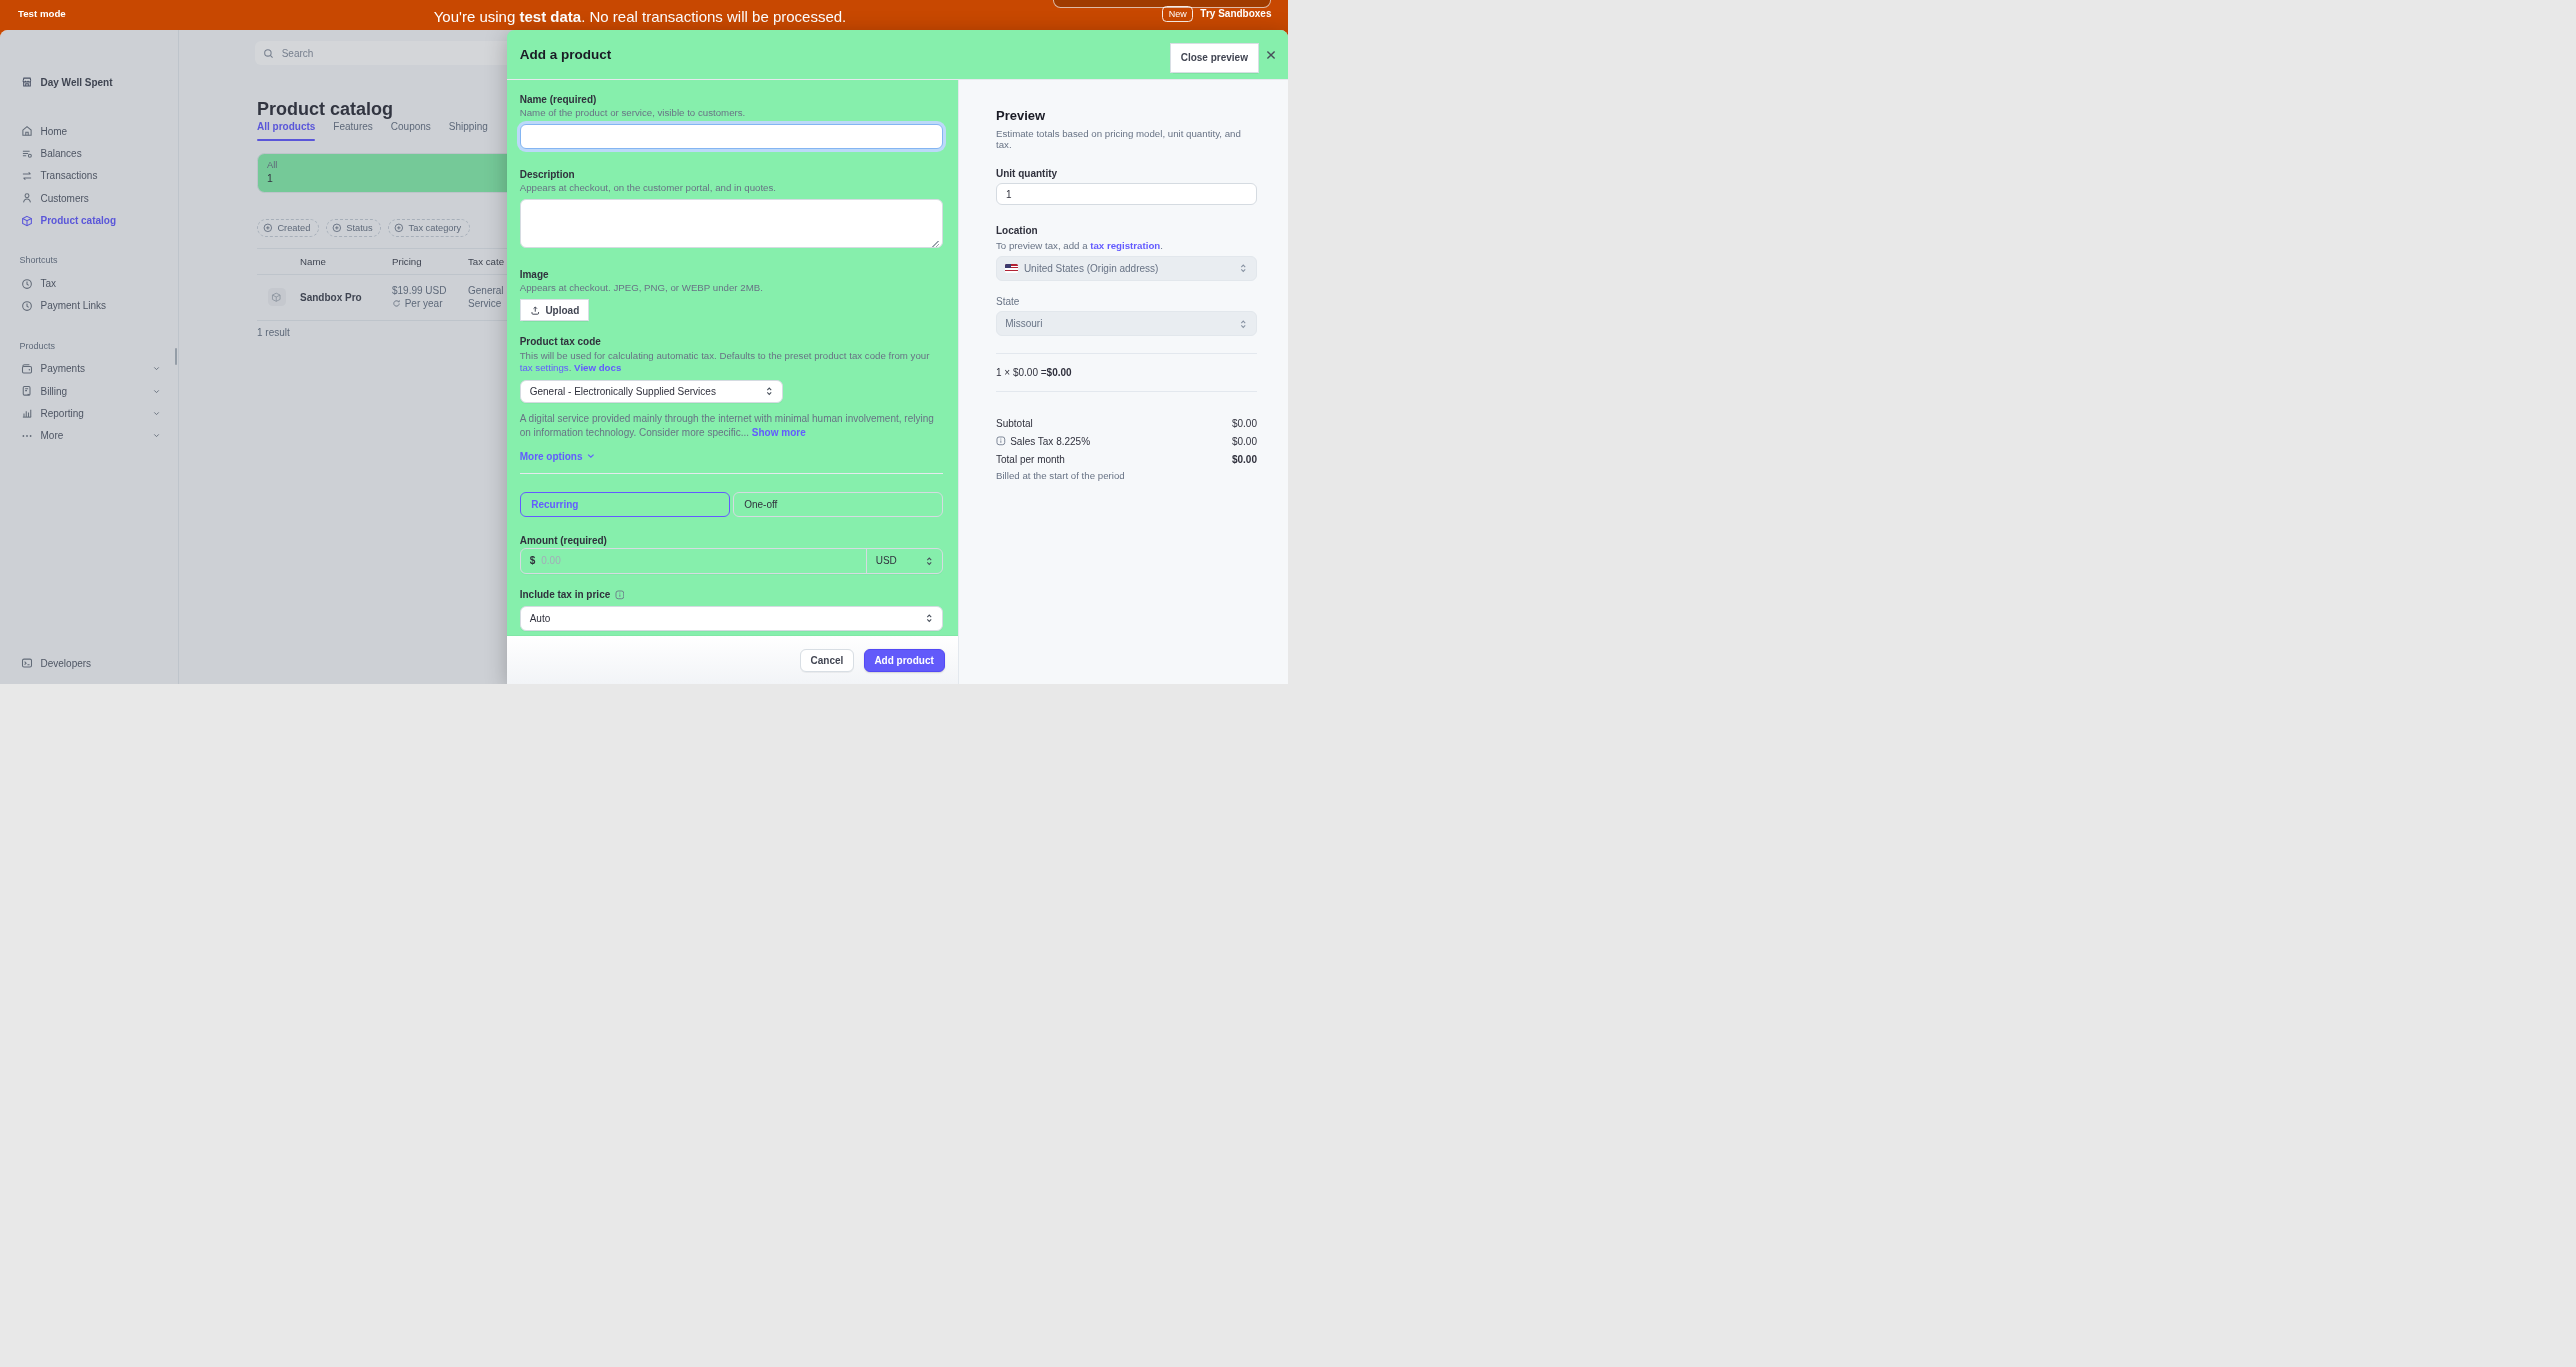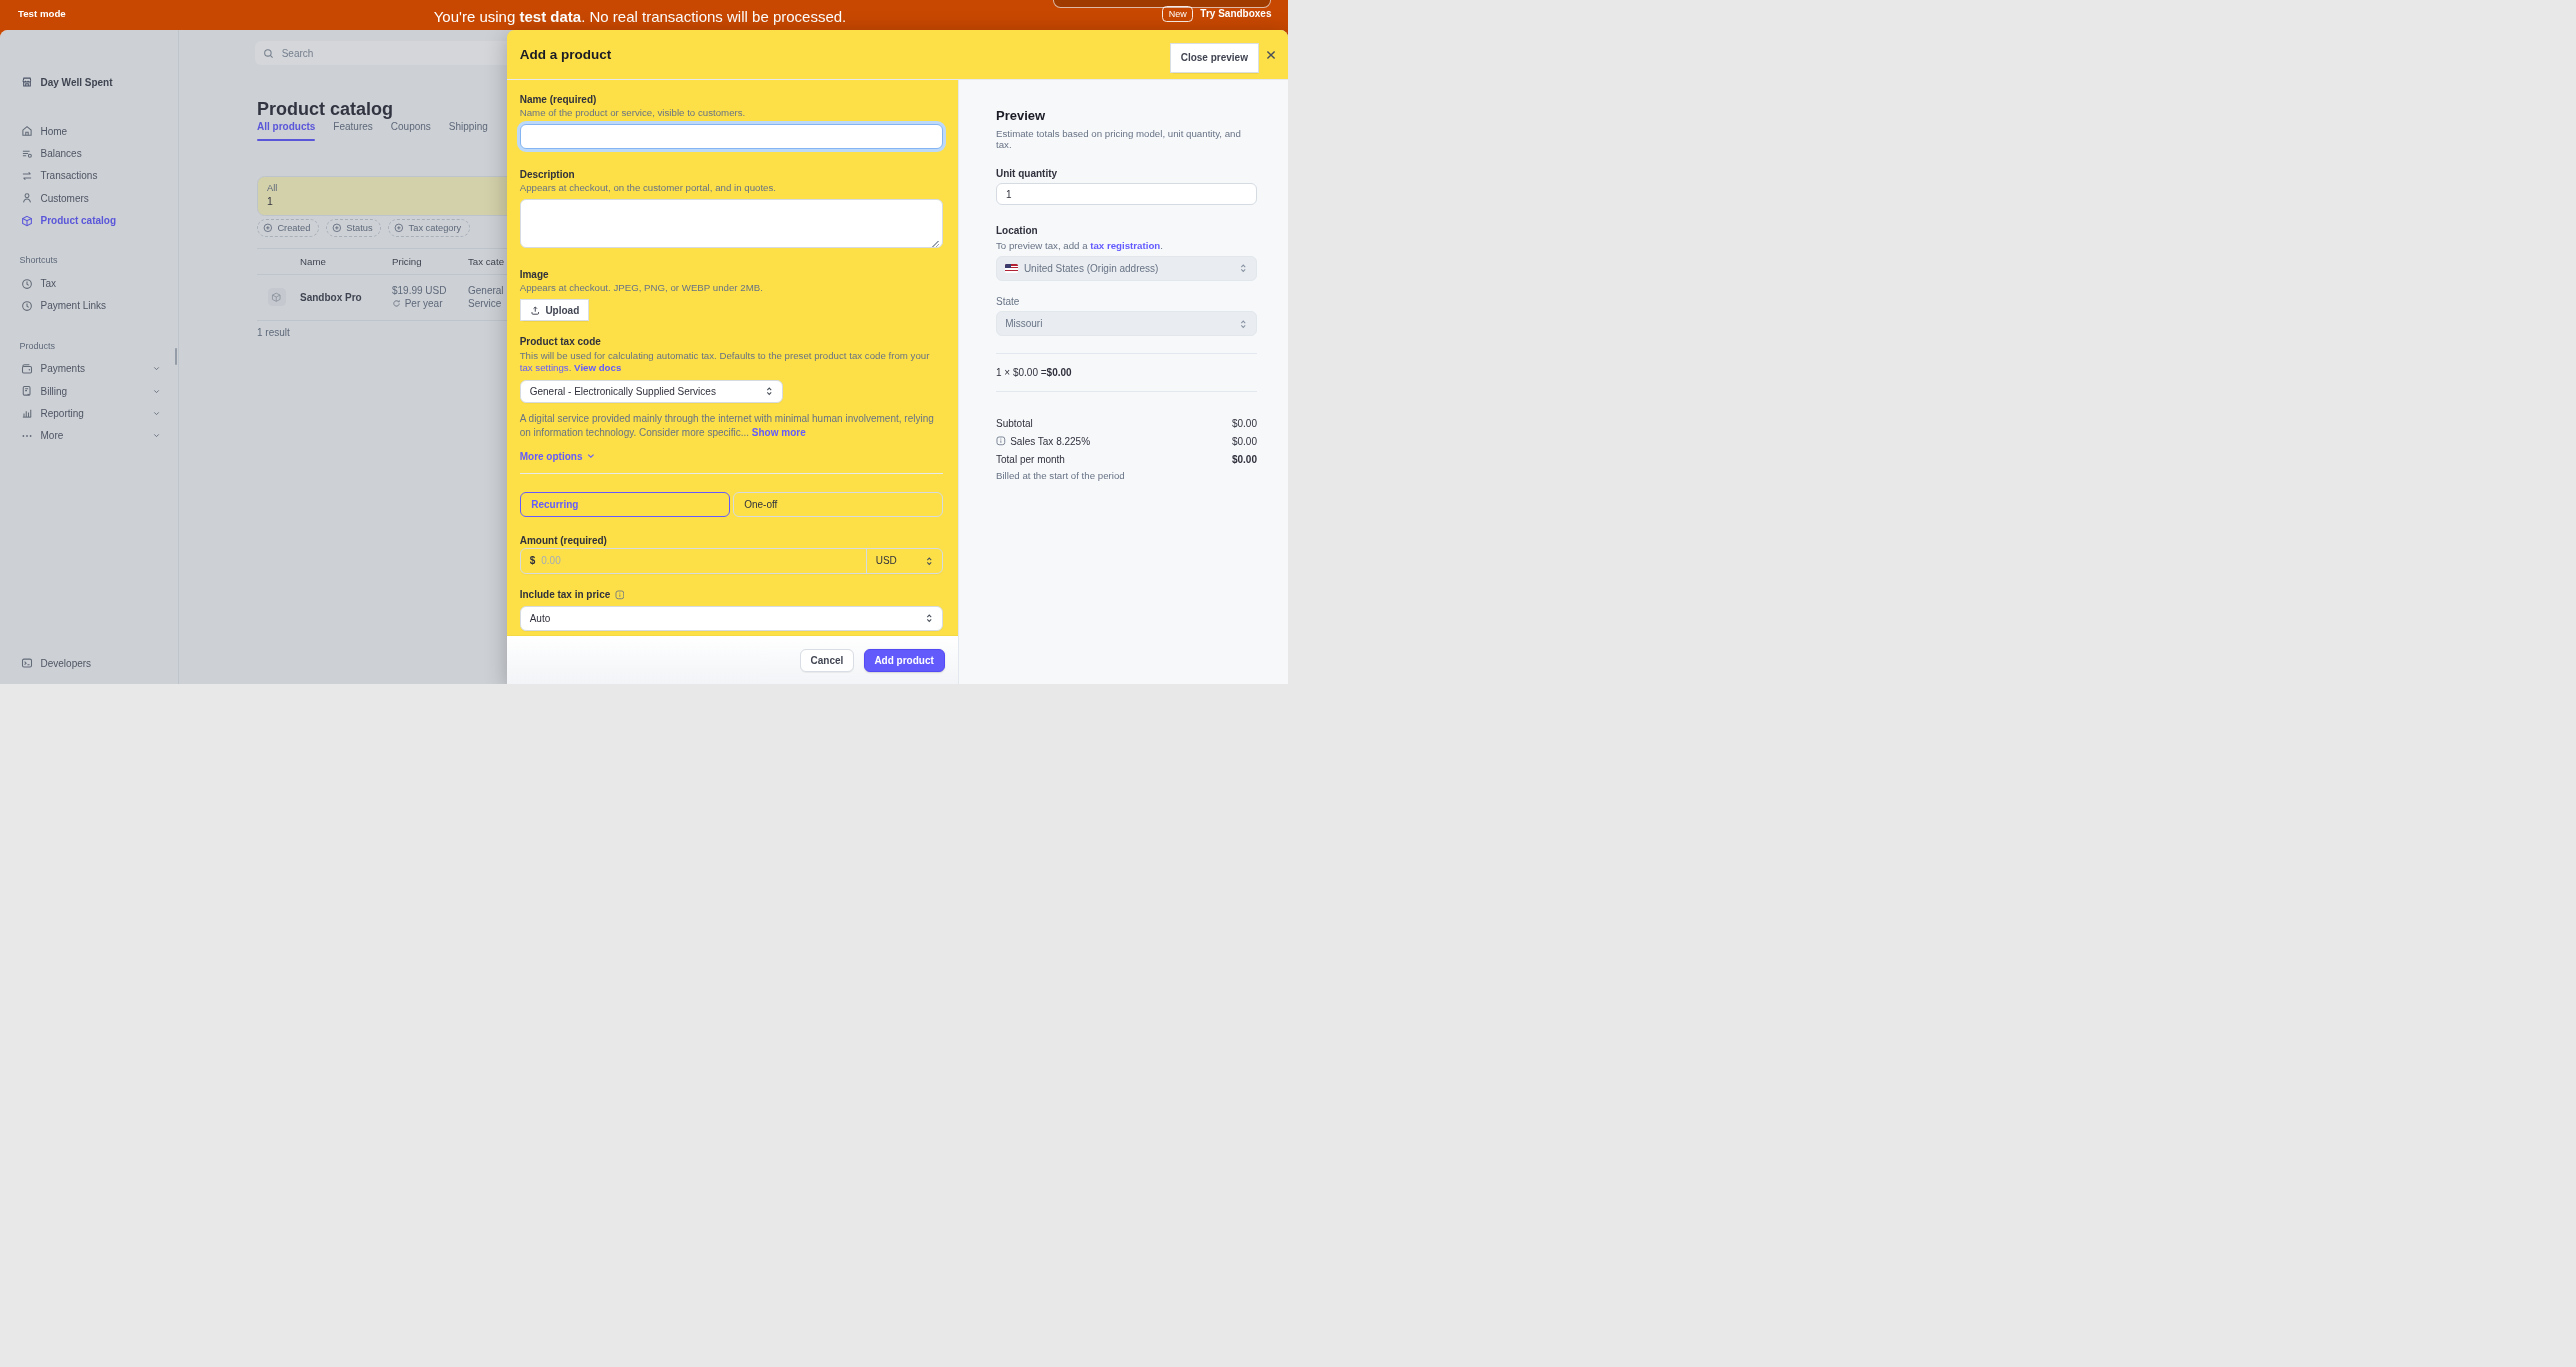--- a/index.html
+++ b/index.html
@@ -37,41 +37,41 @@
   
   .main{position:absolute;left:179px;top:0;right:0;bottom:0;}
   .search{position:absolute;left:76px;top:11.2px;width:269px;height:24px;background:#fff;border-radius:6px;display:flex;align-items:center;gap:6px;padding:0 7.5px;color:#87909F;}
   .search input{border:0;outline:0;background:transparent;font-size:10px;color:#30313D;width:100%;}
   .search input::placeholder{color:#87909F;}
   .page-title{position:absolute;left:78px;top:57px;font-size:18px;font-weight:700;color:#30313D;}
   .tabs{position:absolute;left:78px;top:91px;display:flex;gap:18px;}
   .tab{font-size:10px;color:#687385;padding-bottom:9px;position:relative;}
   .tab.active{color:#635BFF;font-weight:700;}
   .tab.active:after{content:"";position:absolute;left:0;right:0;bottom:0;height:2.2px;border-radius:1.5px;background:#635BFF;}
-  .sum-card{position:absolute;left:78px;top:146px;width:322px;height:40px;background:#fef9c3;border:0.7px solid #E3E8EE;border-radius:7.5px;padding:6px 9px;}
+  .sum-card{position:absolute;left:78px;top:123px;width:322px;height:40px;background:#86efac;border:0.7px solid #E3E8EE;border-radius:7.5px;padding:6px 9px;}
   .sum-card .s1{font-size:9.3px;color:#687385;}
   .sum-card .s2{font-size:10.5px;color:#30313D;margin-top:2.2px;}
   .chips{position:absolute;left:78px;top:189px;display:flex;gap:7px;}
   .chip{height:18px;border:0.7px dashed #C6CDD7;border-radius:9px;display:flex;align-items:center;gap:4.5px;padding:0 7.5px 0 5.2px;color:#687385;font-size:9.3px;}
   .chip .cicon{display:flex;width:9.7px;height:9.7px;}
   .ptable{position:absolute;left:78px;top:218px;width:322px;}
   .t-div{height:0.7px;background:#E3E8EE;}
   .t-head{display:flex;height:25px;align-items:center;font-size:9.7px;font-weight:400;color:#414552;}
   .c-name{width:92px;margin-left:43px;}
   .c-price{width:76px;}
   .c-tax{flex:1;}
   .t-row{display:flex;align-items:center;height:46px;position:relative;font-size:10px;color:#687385;}
   .p-thumb{position:absolute;left:10.5px;top:14px;width:18px;height:18px;border-radius:4.5px;background:#ECEEF1;color:#A0A8B3;display:flex;align-items:center;justify-content:center;}
   .p-name{width:92px;margin-left:43px;font-weight:700;color:#414552;}
   .cell2 .l1{margin-bottom:2.2px;}
   .cell2 .l2{display:flex;align-items:center;gap:3.7px;}
   .result{margin-top:6px;font-size:10px;color:#687385;}
 
   
-  .modal{position:absolute;left:507px;top:30px;right:0;bottom:0;background:#fde047;border-radius:7.5px 7.5px 0 0;box-shadow:0 4.5px 22.4px rgba(0,0,0,.25);z-index:10;}
+  .modal{position:absolute;left:507px;top:30px;right:0;bottom:0;background:#86efac;border-radius:7.5px 7.5px 0 0;box-shadow:0 4.5px 22.4px rgba(0,0,0,.25);z-index:10;}
   .m-head{position:absolute;left:0;top:0;right:0;height:50px;border-bottom:0.7px solid #E6E9EE;}
   .m-title{position:absolute;left:12.7px;top:16.5px;font-size:13.5px;font-weight:700;color:#1A1B25;}
   .close-preview{position:absolute;left:663px;top:12.7px;height:30px;padding:0 9.7px;background:#fff;border:0.7px solid #D8DEE4;border-radius:0;font-size:10px;font-weight:700;color:#414552;box-shadow:0 0.7px 0.7px rgba(0,0,0,.05);display:flex;align-items:center;}
   .x-btn{position:absolute;left:758px;top:18.7px;width:12px;height:12px;color:#474E5A;display:flex;}
 
   .m-body{position:absolute;left:0;top:50px;width:451px;bottom:48px;overflow:hidden;padding:13.5px 13.5px 0 12.7px;}
   .f-label{font-size:10px;font-weight:700;color:#30313D;margin-bottom:2.2px;}
   .f-hint{font-size:9.7px;color:#687385;margin-bottom:5.2px;line-height:12px;}
   .t-input{width:423px;height:25.4px;border:0.7px solid #D5DBE1;border-radius:6px;background:#fff;padding:0 9px;font-size:10px;color:#30313D;outline:none;box-shadow:0 0.7px 0.7px rgba(0,0,0,.03);}
   .t-input.focused{border:0.7px solid #84B5F2;box-shadow:0 0 0 3px #BCD9F9;}

